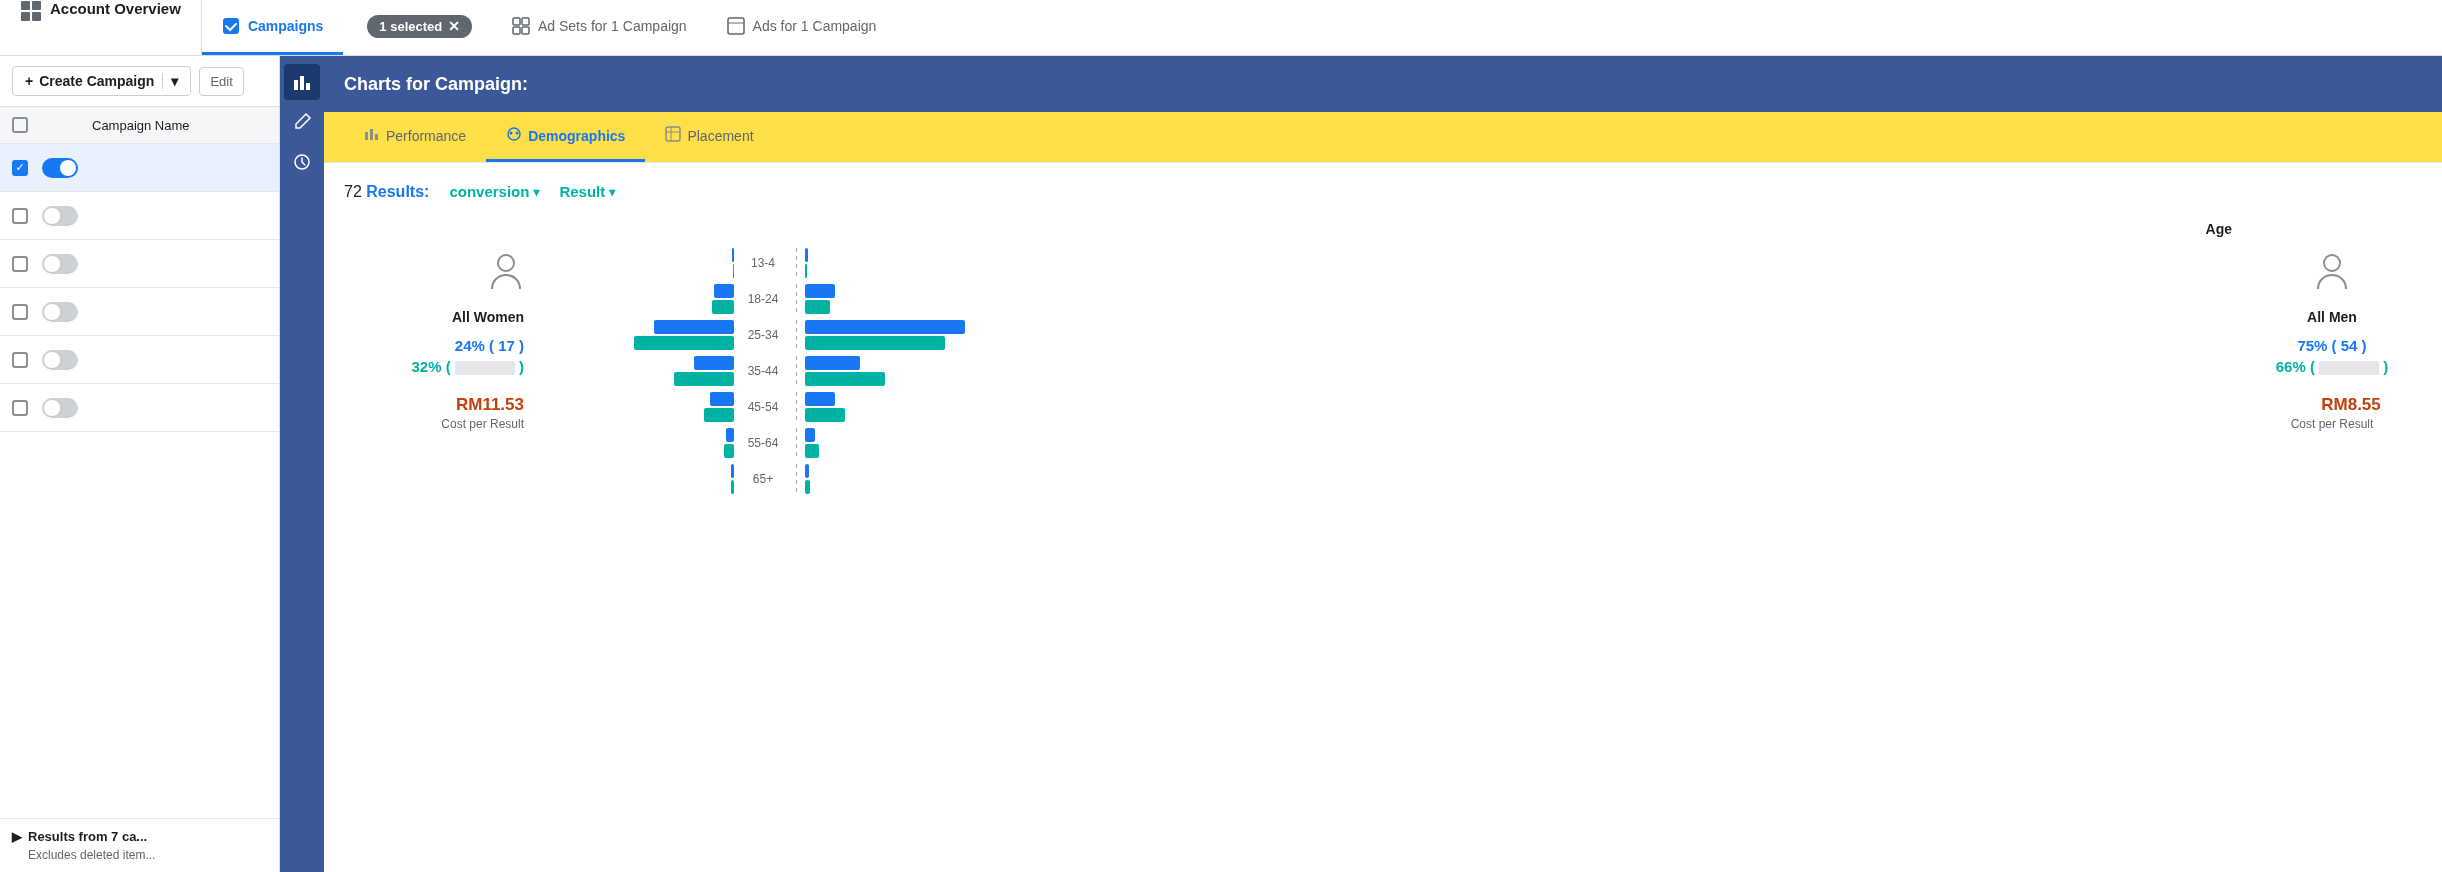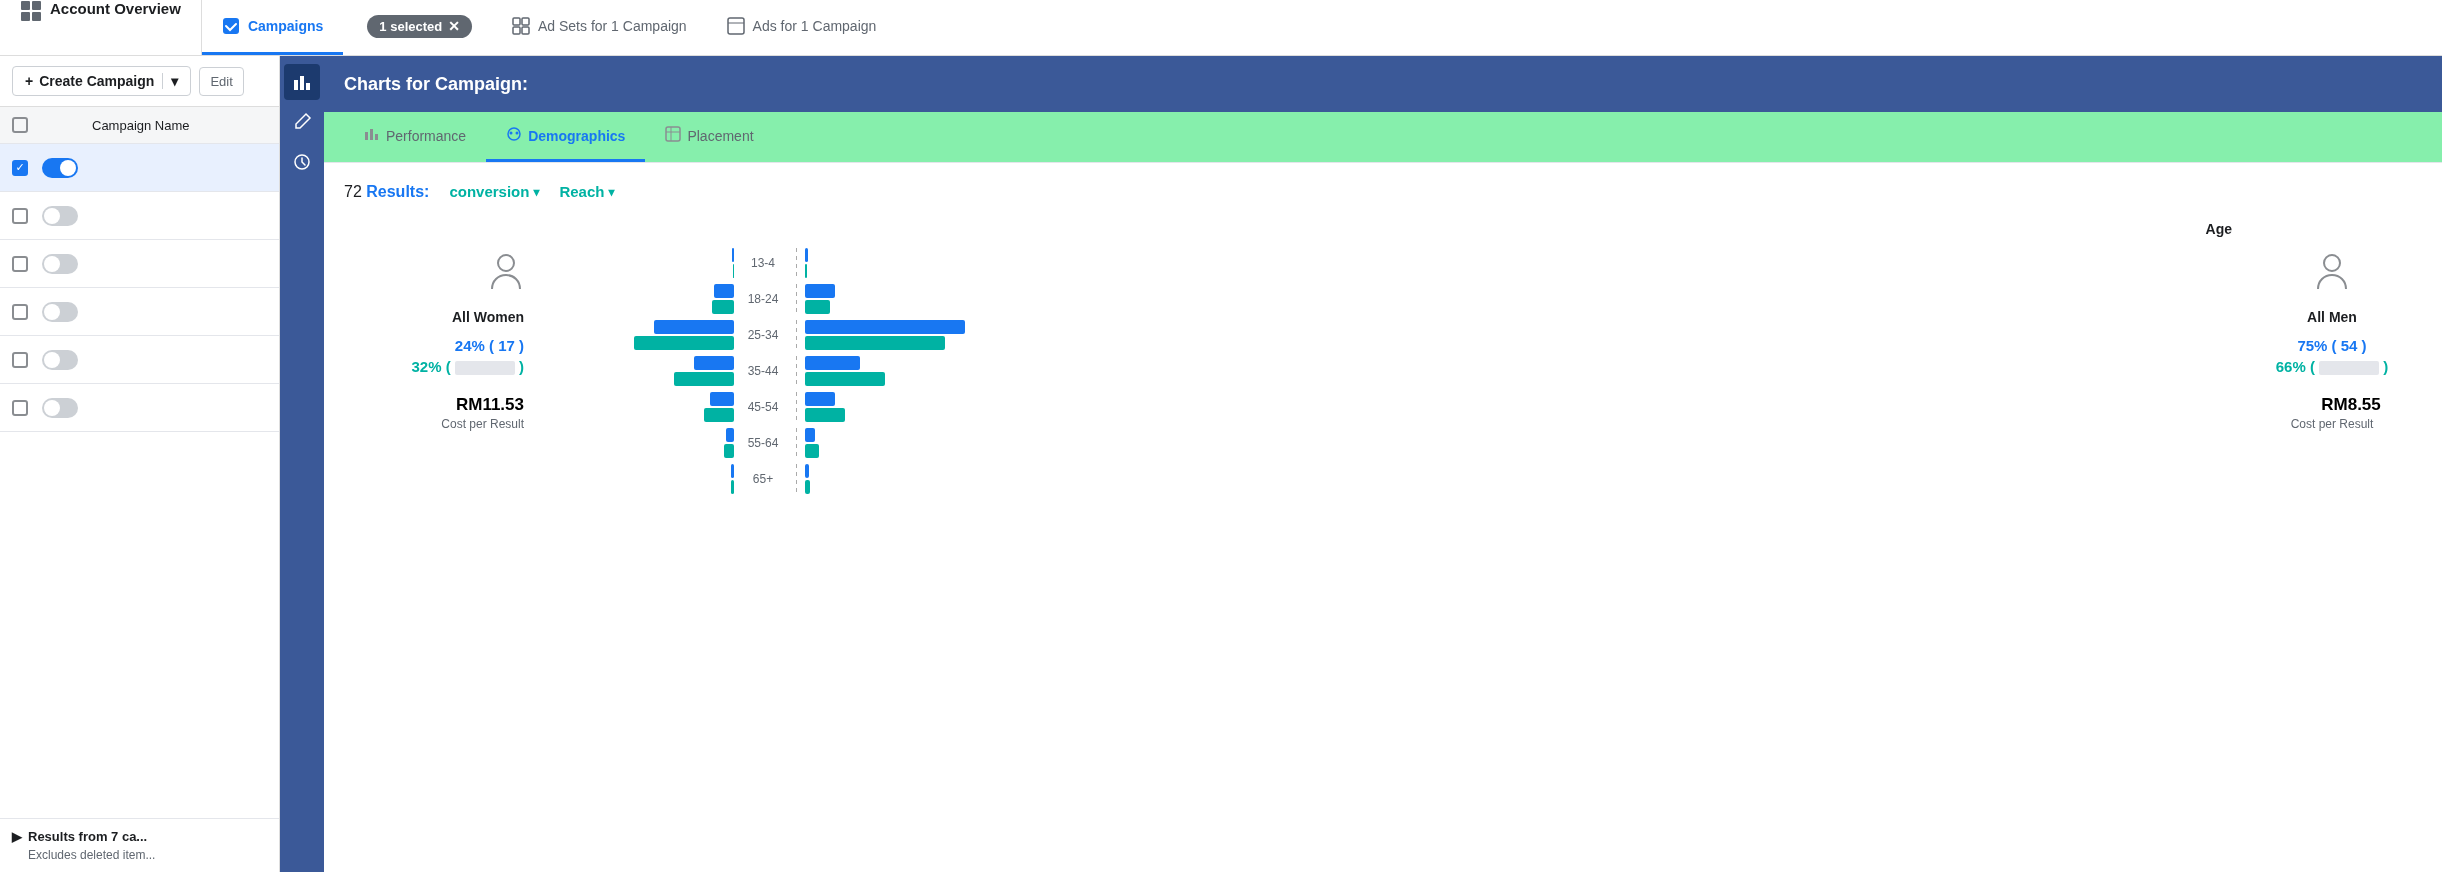--- a/index.html
+++ b/index.html
@@ -263,21 +263,21 @@
       font-weight: 600;
       min-height: 56px;
       display: flex;
       align-items: center;
     }
     .charts-tabs {
       display: flex;
       align-items: center;
       border-bottom: 1px solid #e4e6eb;
       padding: 0 20px;
-      background: #86efac;
+      background: #fde047;
     }
     .chart-tab {
       display: flex;
       align-items: center;
       gap: 6px;
       padding: 14px 20px;
       cursor: pointer;
       font-size: 14px;
       color: #606770;
       border-bottom: 3px solid transparent;
@@ -360,21 +360,21 @@
     }
     .gender-stat-reach {
       color: #00b2a3;
       font-weight: 600;
       font-size: 15px;
       margin-top: 4px;
     }
     .gender-cost {
       font-size: 17px;
       font-weight: 700;
-      color: #000000;
+      color: #c2410c;
       margin-top: 20px;
       margin-left: 38px;
     }
     .gender-cost-label {
       font-size: 12px;
       color: #606770;
       margin-top: 2px;
     }
 
     
@@ -648,21 +648,21 @@
       <div class="charts-summary-row">
         <span class="results-count">
           <span class="num">72</span>
           <span class="label">Results:</span>
         </span>
         <div class="dropdown-selector">
           <span>conversion</span>
           <span class="arrow">▾</span>
         </div>
         <div class="dropdown-selector">
-          <span>Reach</span>
+          <span>Result</span>
           <span class="arrow">▾</span>
         </div>
       </div>
 
       <div class="demo-chart-area">
 
         <div class="women-panel">
           <div class="gender-icon">
             <svg width="36" height="42" viewBox="0 0 36 42" fill="none">
               <circle cx="18" cy="12" r="8" stroke="#8a8d91" stroke-width="2" fill="none"></circle>

